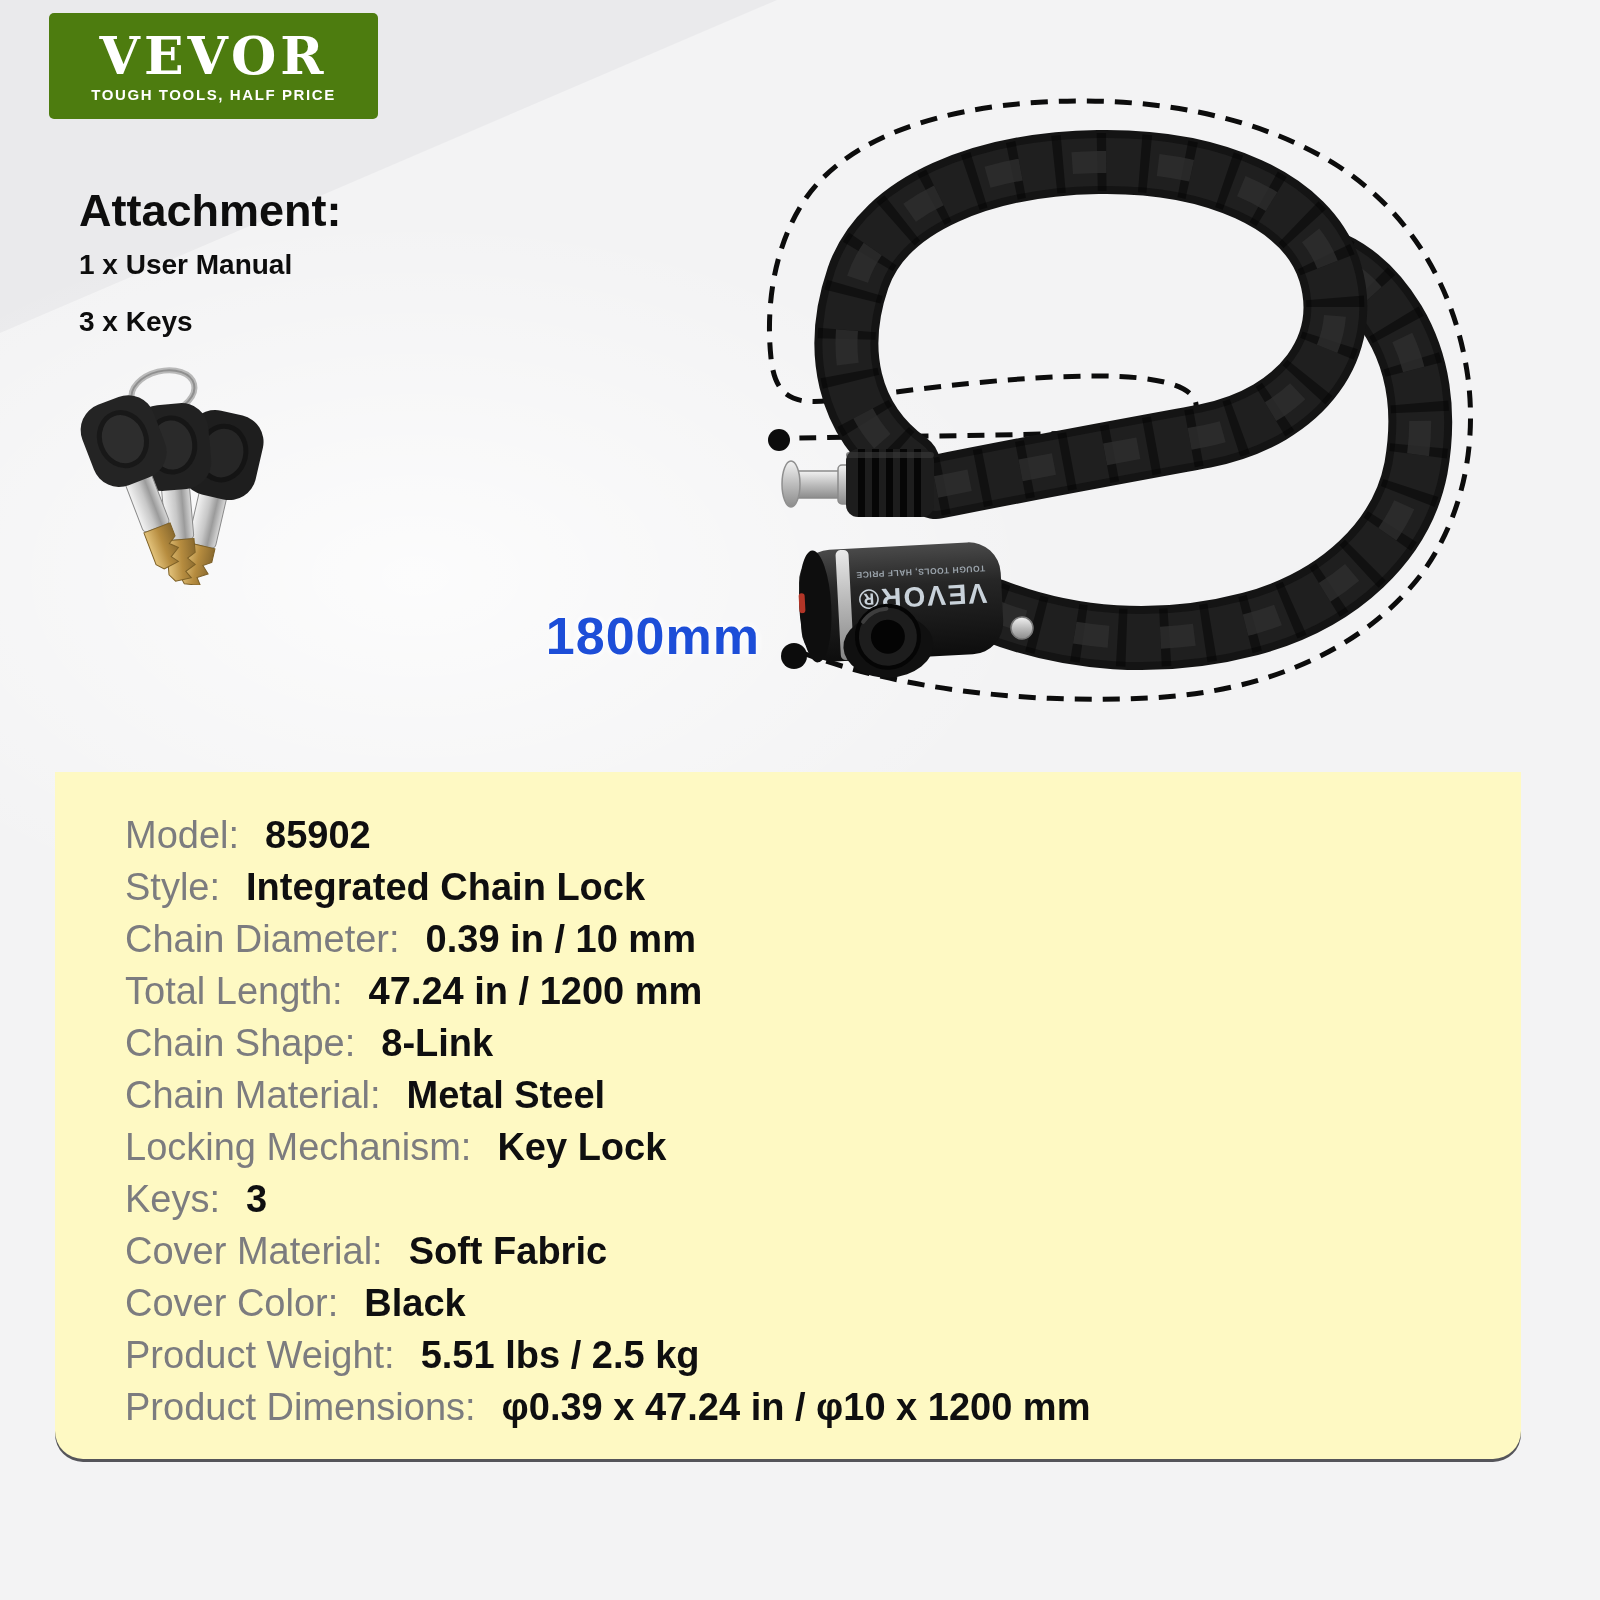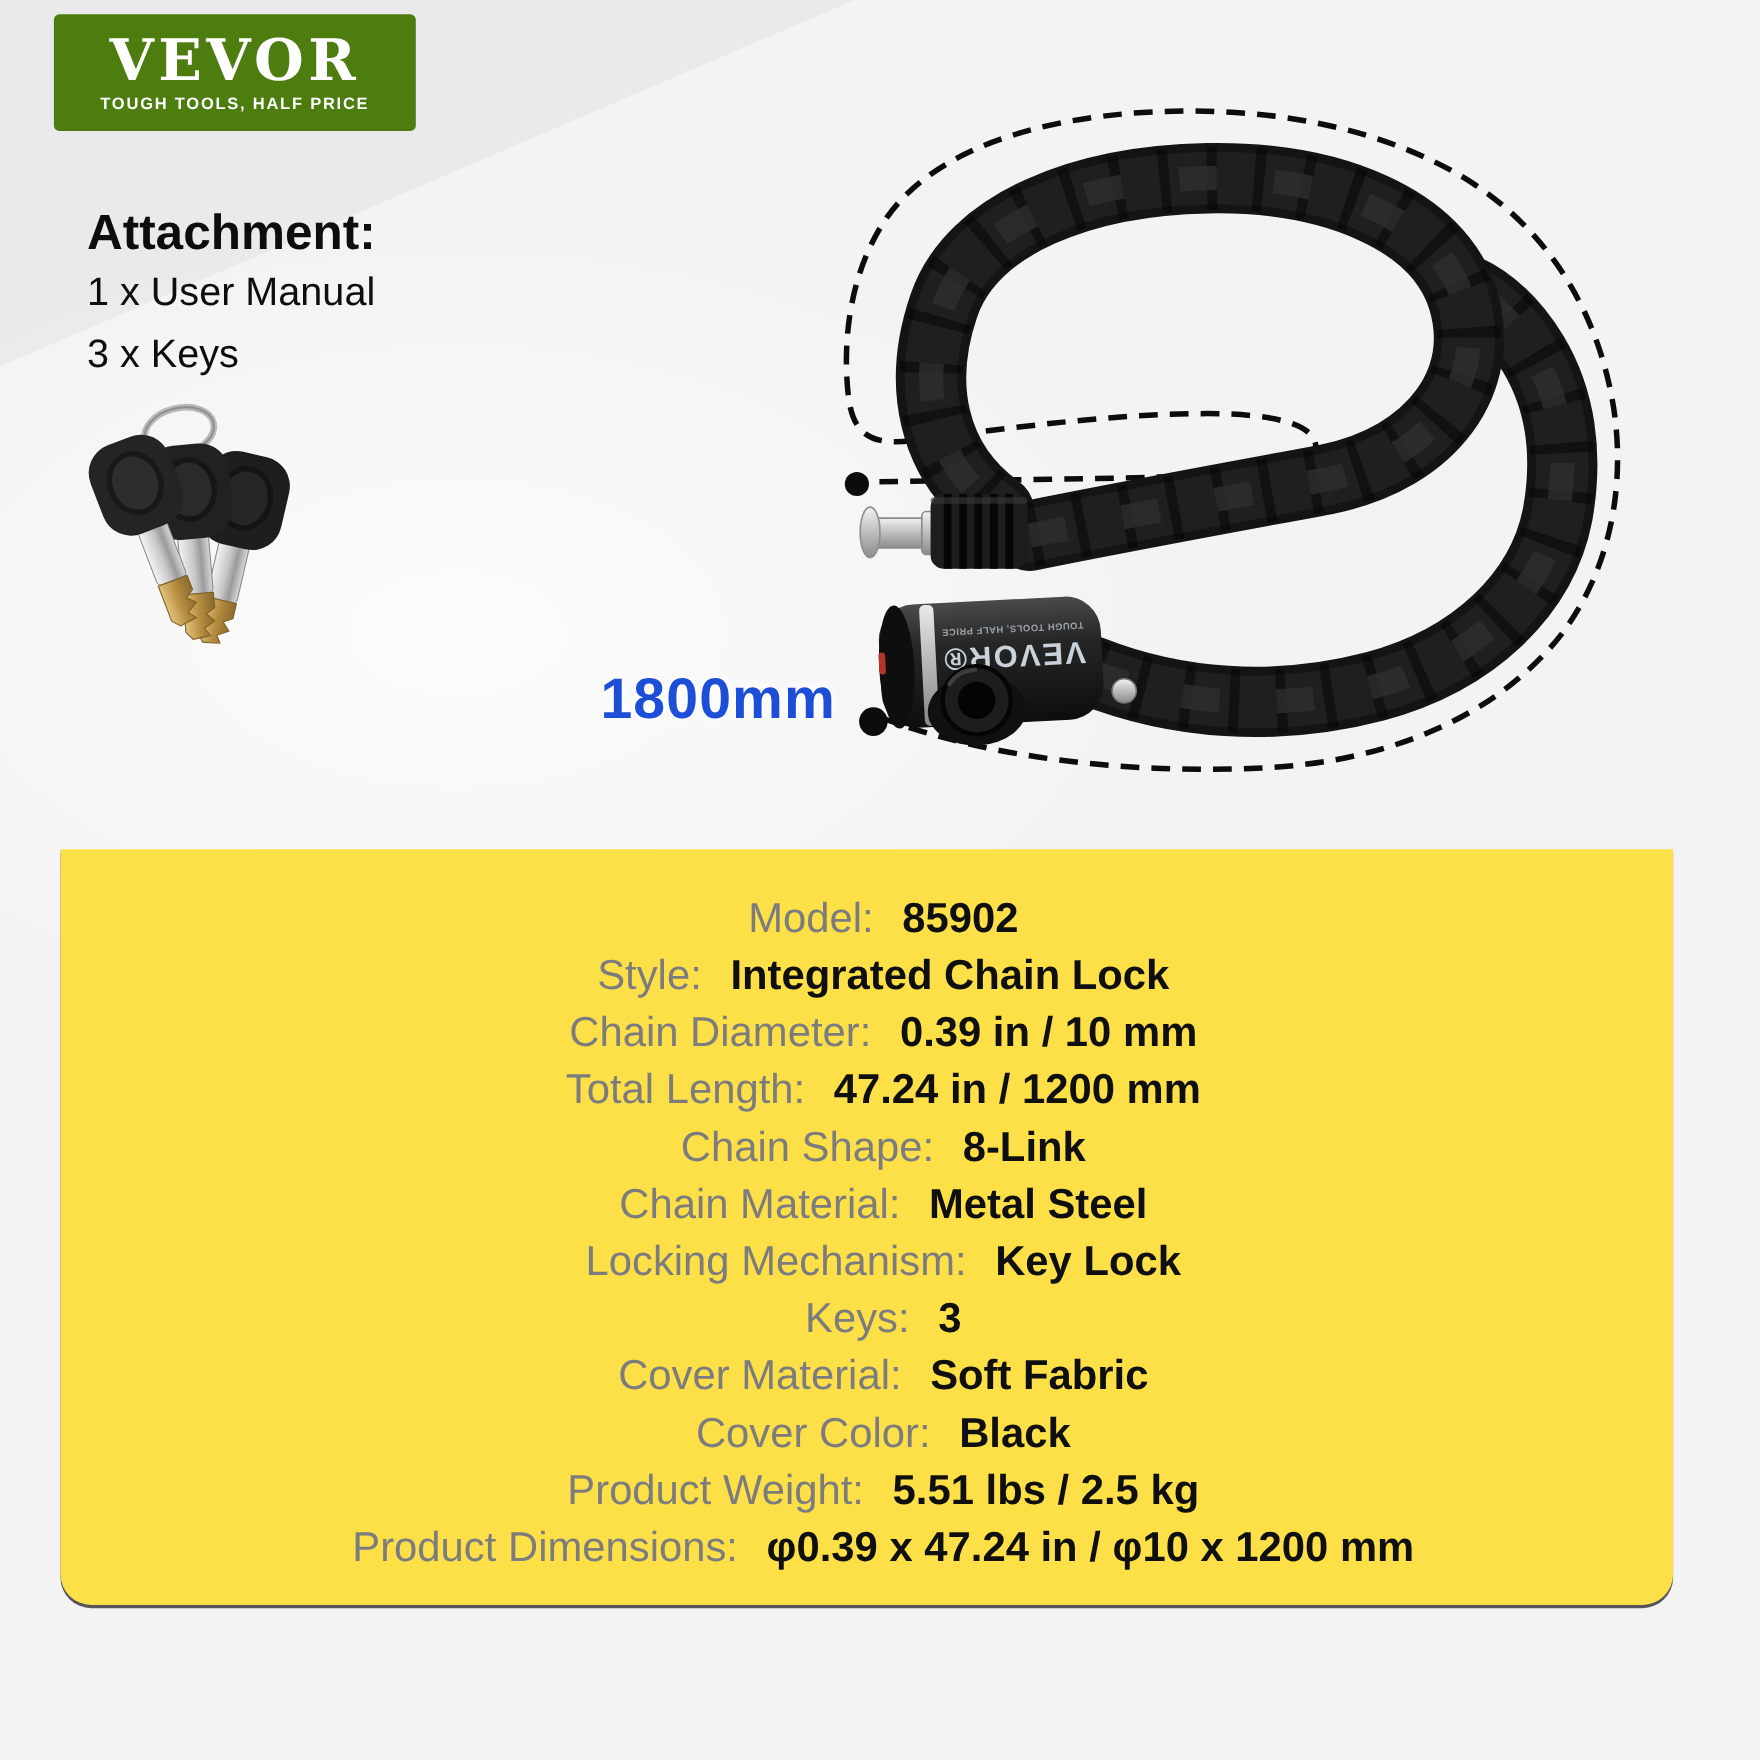--- a/index.html
+++ b/index.html
@@ -26,44 +26,43 @@
   .logo-name{
     font-family:"DejaVu Serif", serif;font-weight:700;font-size:52px;
     color:#ffffff;letter-spacing:4px;line-height:54px;
   }
   .logo-tag{
     font-size:15px;font-weight:700;color:#ffffff;letter-spacing:1.6px;margin-top:3px;
   }
   
   .attachment{position:absolute;left:79px;top:186px;color:#0d0d0d;}
   .attachment-heading{font-size:45px;font-weight:700;line-height:50px;}
-  .attachment-item{font-size:36px;font-weight:400;line-height:57px;}
+  .attachment-item{font-size:28px;font-weight:700;line-height:57px;}
   .attachment-item:first-of-type{margin-top:12px;}
   
   .length-label{
     position:absolute;left:400px;top:606px;width:360px;text-align:right;
     font-size:52px;font-weight:800;color:#1d4ed8;letter-spacing:1px;
     text-shadow:0 0 3px #fff,0 0 8px #fff,0 0 12px #fff;
   }
   
   .illustration{position:absolute;left:0;top:0;}
   
   .panel{position:absolute;left:55px;top:772px;width:1466px;}
   .panel-header{
     height:99px;background:#010101;border-radius:28px 28px 0 0;
     display:flex;align-items:center;padding-left:42px;box-sizing:border-box;
   }
   .panel-header-title{
     color:#ffffff;font-size:56px;font-weight:400;letter-spacing:5px;word-spacing:28px;
   }
   .panel-body{
-    background:#fde047;border-radius:0 0 28px 28px;
+    background:#fef9c3;border-radius:0 0 28px 28px;
     padding:37px 40px 26px 70px;box-sizing:border-box;
     box-shadow:0 3px 0 #55555a;
-    text-align:center;
   }
   .param-row{font-size:38px;line-height:52px;white-space:nowrap;}
   .param-label{color:#7c7c7f;font-weight:400;}
   .param-value{color:#0f0f10;font-weight:700;margin-left:26px;}
 </style>
 </head>
 <body>
 
 <div class="bg-wedge"></div>
 <div class="bg-sheen"></div>

